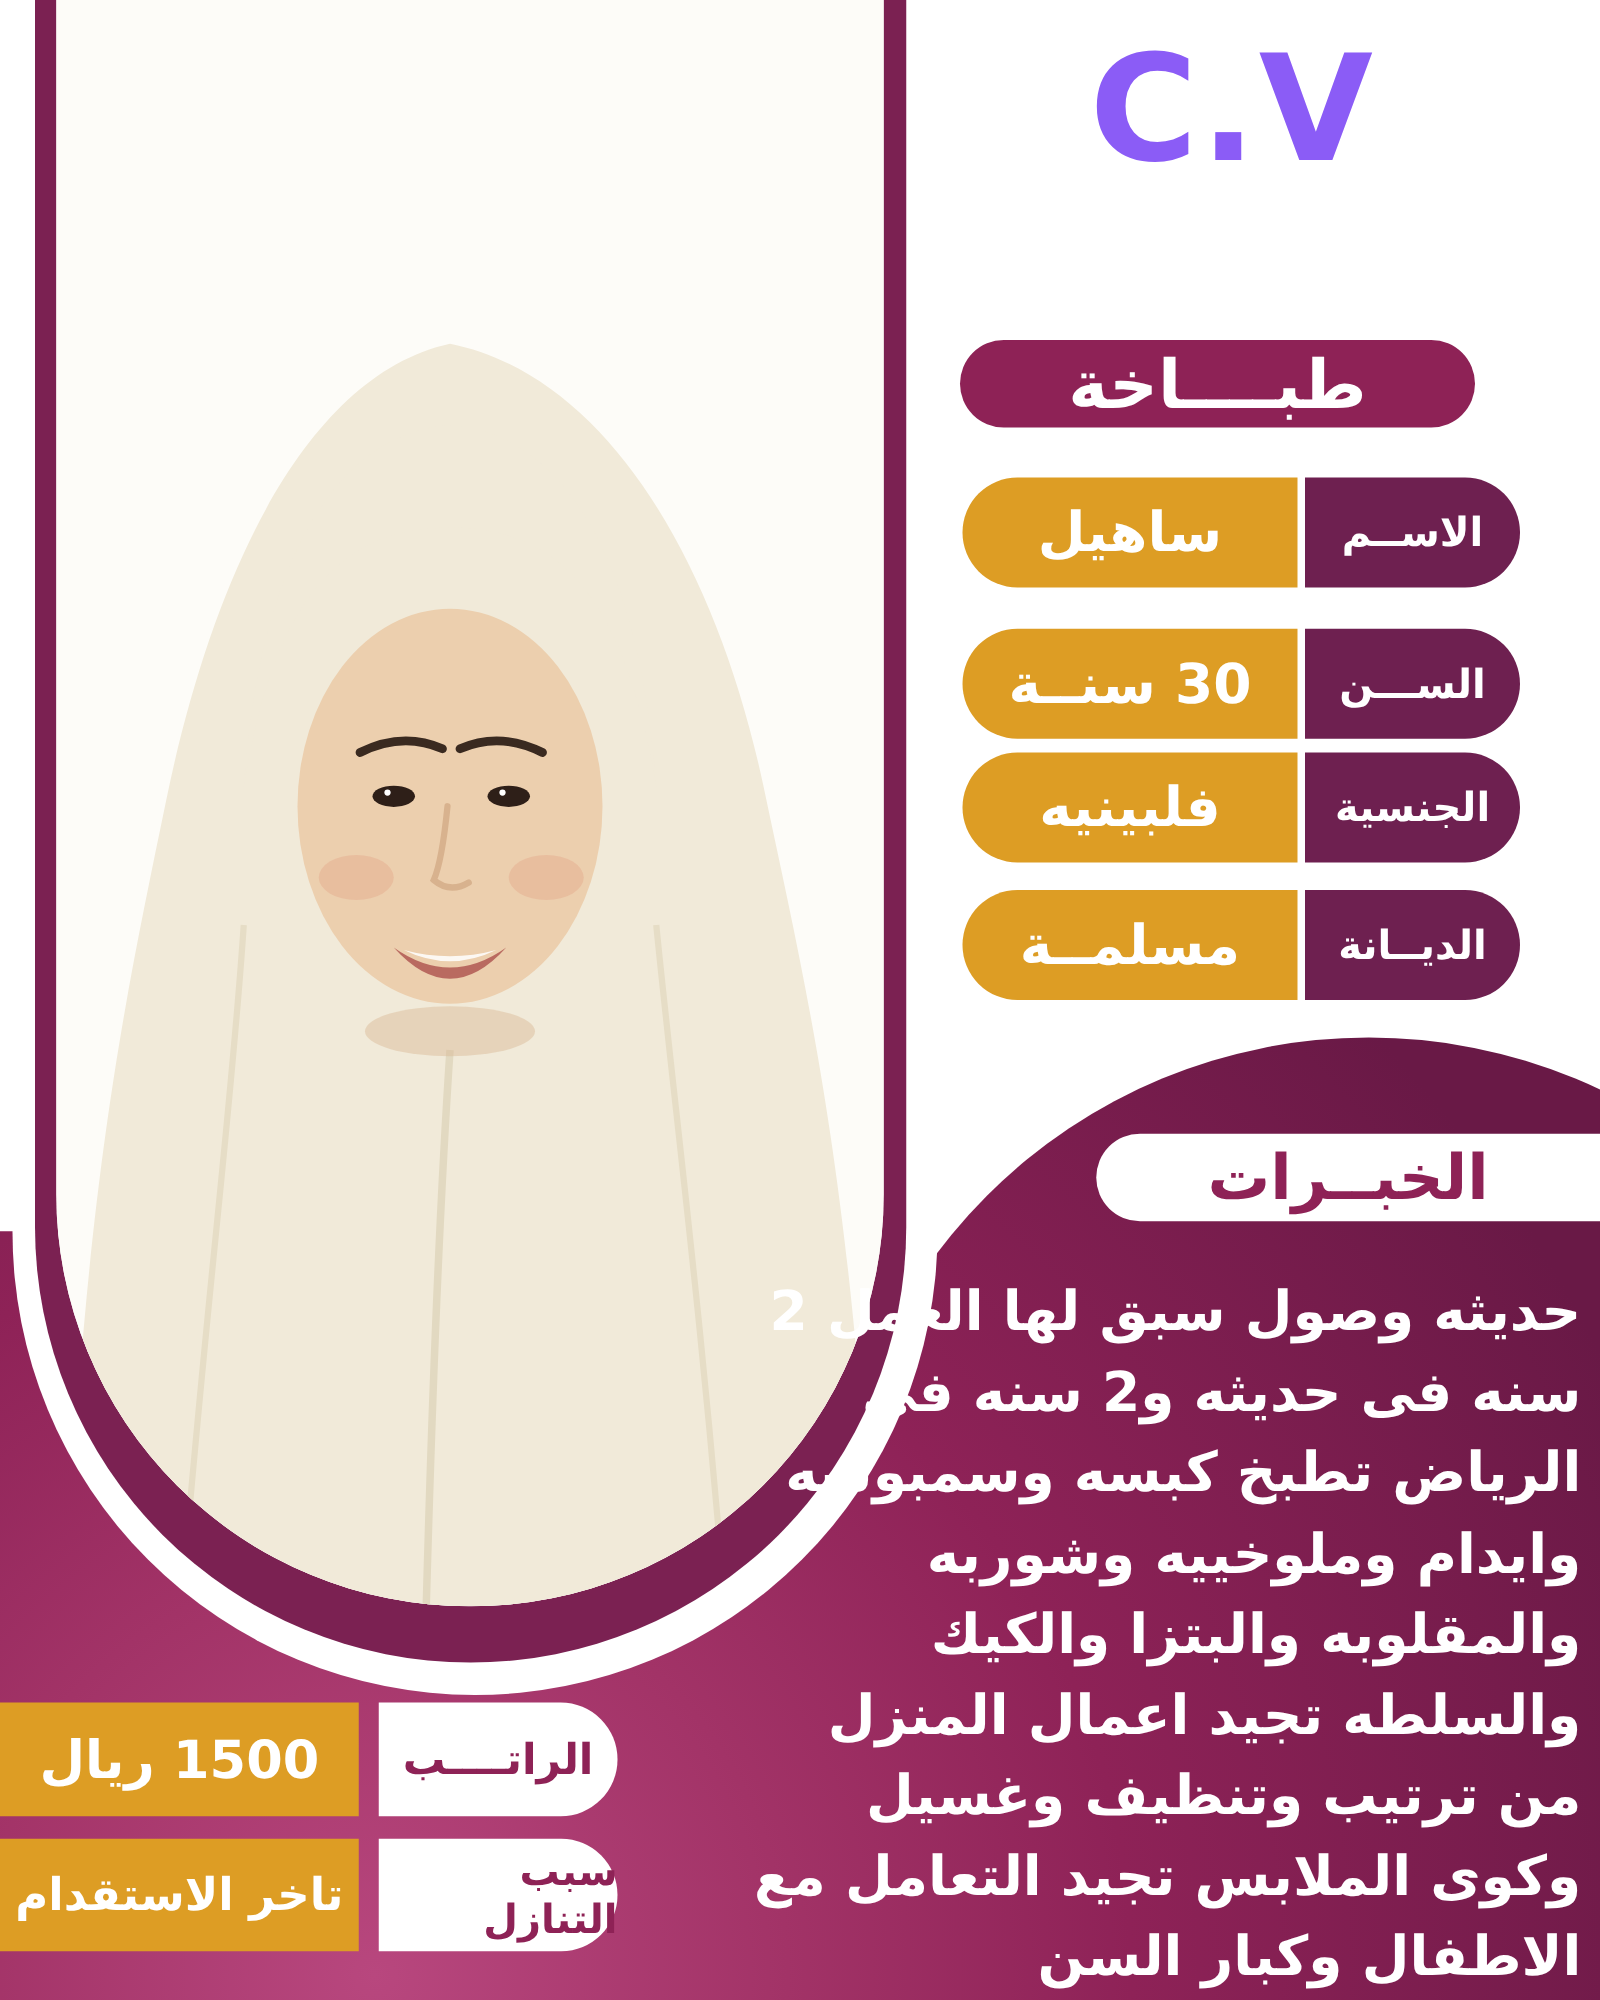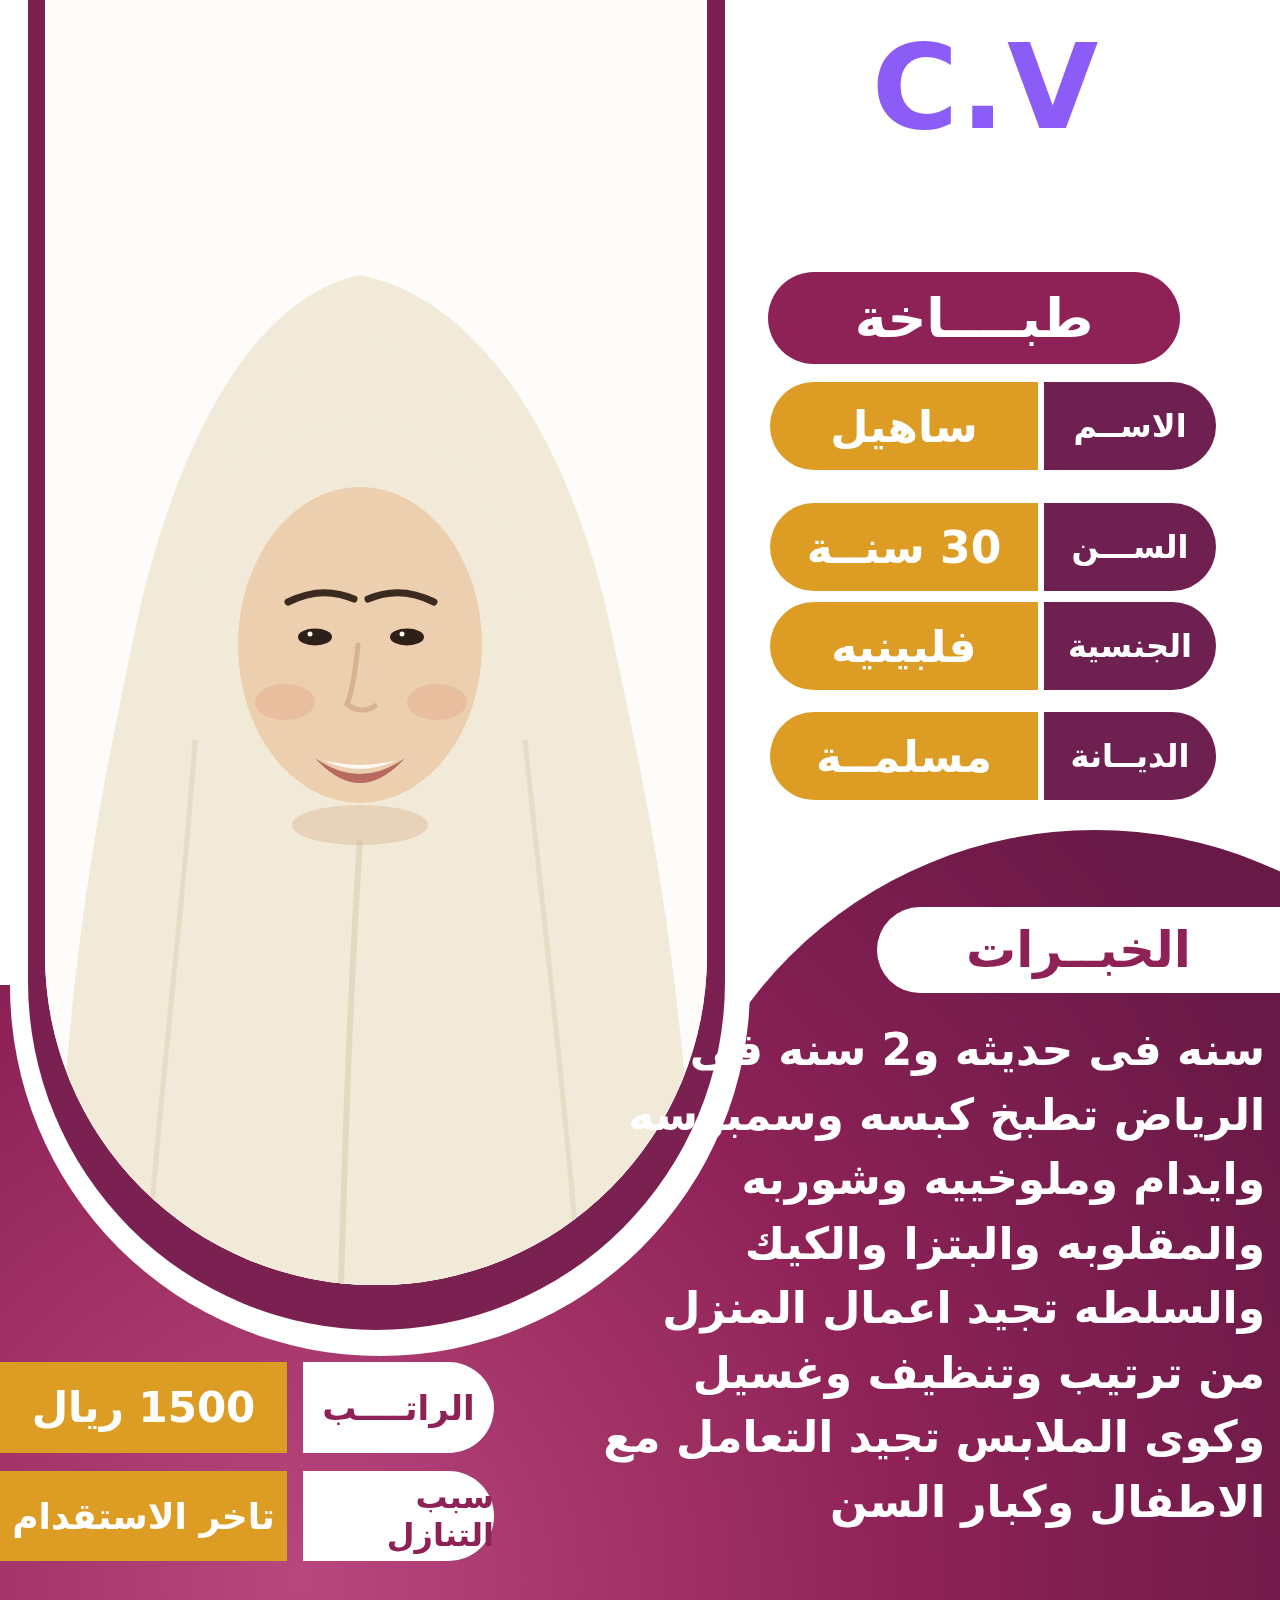--- a/index.html
+++ b/index.html
@@ -28,38 +28,38 @@
     color:#8b5cf6;font-size:118px;line-height:130px;font-weight:800;text-align:center;
     letter-spacing:2px;
   }
   .pill{display:flex;align-items:center;justify-content:center;box-sizing:border-box;
         position:absolute;z-index:5;font-weight:700;direction:rtl;}
   .pill-gray{
     left:795px;top:170px;width:355px;height:78px;border-radius:40px;
     background:#8d9793;border:3px solid #43494a;color:#ffffff;font-size:40px;
   }
   .pill-role{
-    left:768px;top:272px;width:412px;height:92px;border-radius:46px;
+    left:768px;top:272px;width:412px;height:70px;border-radius:46px;
     background:#8e2256;color:#ffffff;font-size:54px;
   }
   
   .field-value{
     position:absolute;left:770px;width:268px;height:88px;z-index:5;
     background:#dd9d24;border-radius:44px 0 0 44px;color:#ffffff;font-size:44px;
     font-weight:700;display:flex;align-items:center;justify-content:center;direction:rtl;
   }
   .field-label{
     position:absolute;left:1044px;width:172px;height:88px;z-index:5;
     background:#6e2050;border-radius:0 44px 44px 0;color:#ffffff;font-size:32px;
     font-weight:700;display:flex;align-items:center;justify-content:center;direction:rtl;
   }
   .row0{top:382px;} .row1{top:492px;margin-top:11px;} .row2{top:602px;} .row3{top:712px;}
   
   .exp-pill{
-    position:absolute;left:877px;top:907px;width:403px;height:86px;z-index:5;
+    position:absolute;left:877px;top:907px;width:403px;height:70px;z-index:5;
     background:#ffffff;border-radius:43px 0 0 43px;color:#8e2256;font-size:50px;
     font-weight:700;display:flex;align-items:center;justify-content:center;direction:rtl;
   }
   .exp-text{
     position:absolute;right:15px;top:1018px;width:580px;z-index:5;
     direction:rtl;text-align:right;color:#ffffff;font-weight:700;
     font-size:44px;line-height:64.5px;white-space:nowrap;
   }
   
   .foot-value{
@@ -136,20 +136,21 @@
   <div class="field-label row0">الاســم</div>
   <div class="field-value row1">30 سنــة</div>
   <div class="field-label row1">الســـن</div>
   <div class="field-value row2">فلبينيه</div>
   <div class="field-label row2">الجنسية</div>
   <div class="field-value row3">مسلمــة</div>
   <div class="field-label row3">الديــانة</div>
 
   <div class="exp-pill">الخبــرات</div>
   <div class="exp-text">
+    <div>حديثه وصول سبق لها العمل 2</div>
     <div>سنه فى حديثه و2 سنه فى</div>
     <div>الرياض تطبخ كبسه وسمبوسه</div>
     <div>وايدام وملوخييه وشوربه</div>
     <div>والمقلوبه والبتزا والكيك</div>
     <div>والسلطه تجيد اعمال المنزل</div>
     <div>من ترتيب وتنظيف وغسيل</div>
     <div>وكوى الملابس تجيد التعامل مع</div>
     <div>الاطفال وكبار السن</div>
   </div>
 

